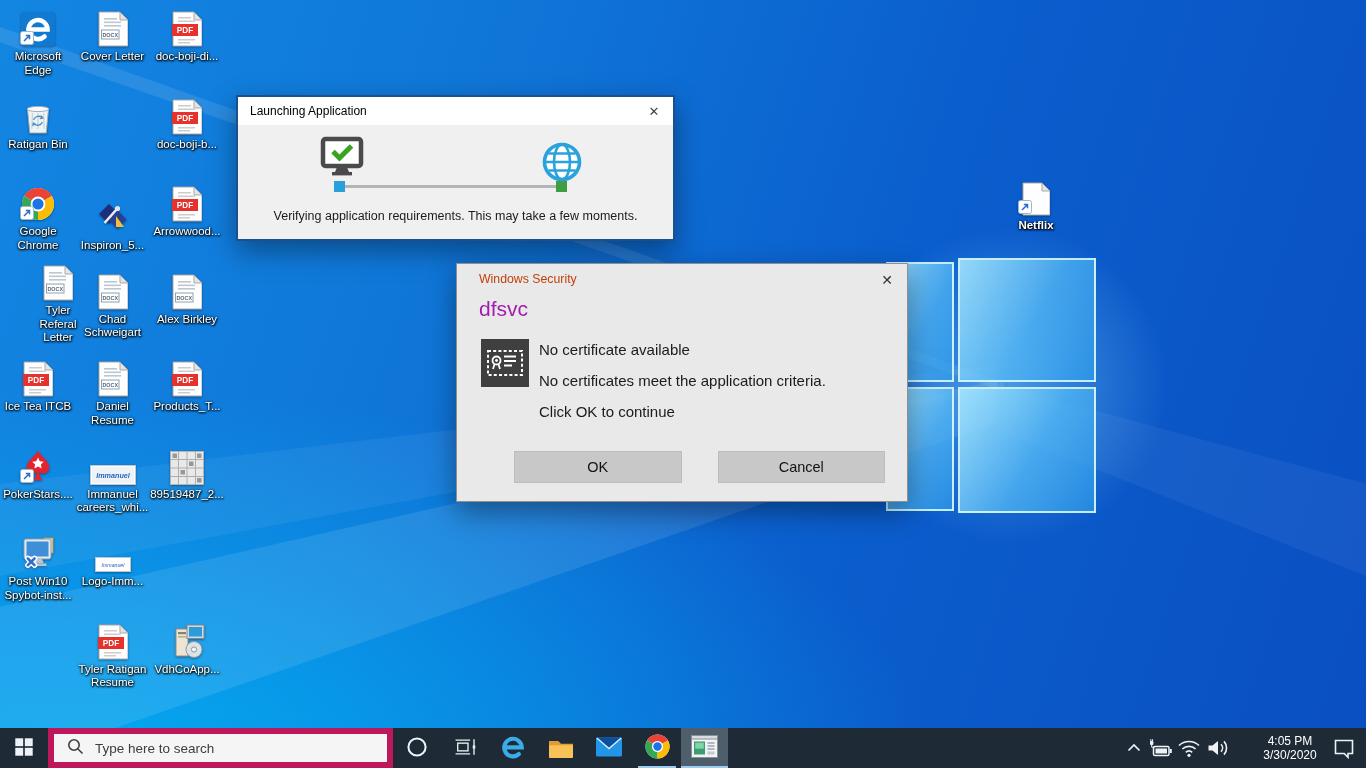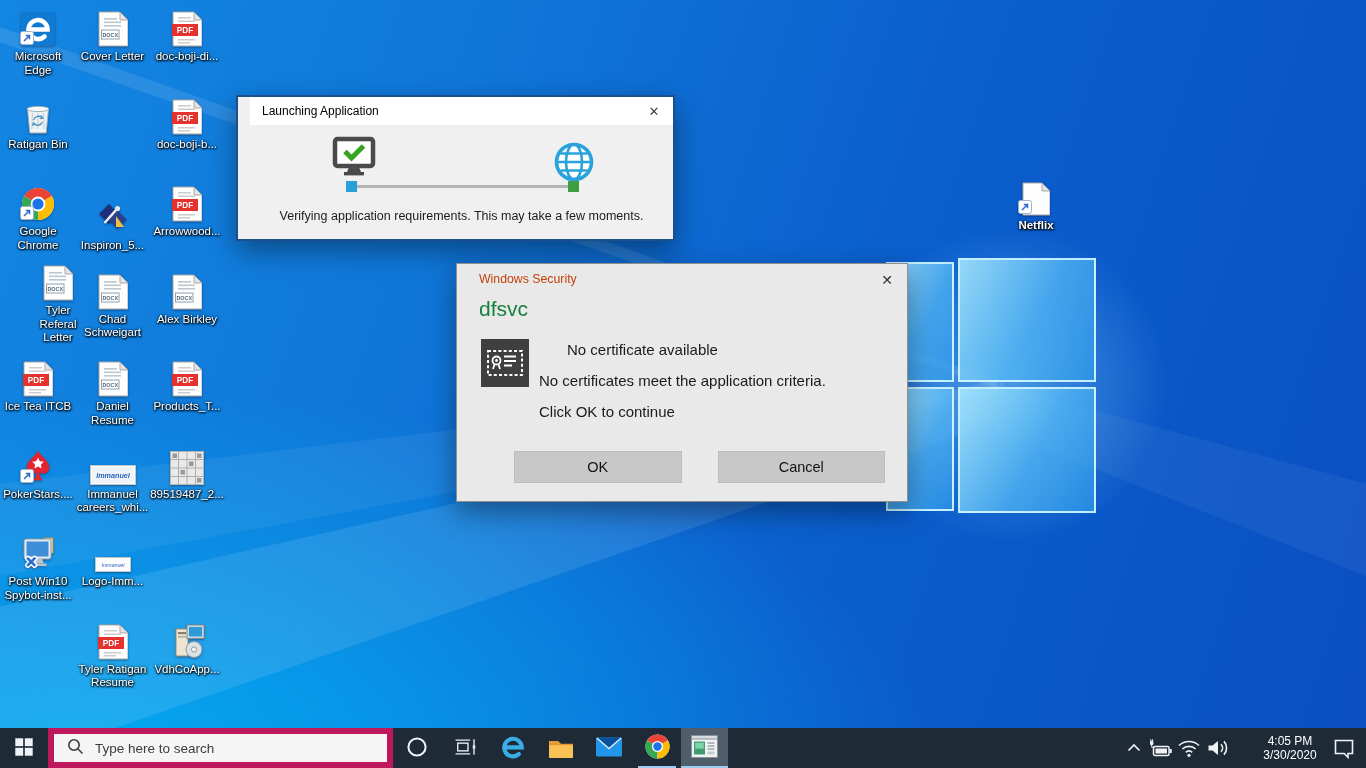--- a/index.html
+++ b/index.html
@@ -30,40 +30,40 @@
   .dicon{position:absolute;width:74px;display:flex;flex-direction:column;align-items:center;cursor:default;}
   .icw{height:40px;display:flex;align-items:flex-end;justify-content:center;position:relative;
     filter:drop-shadow(0 1px 1px rgba(0,10,40,.4));}
   .sc-badge{position:absolute;bottom:-2px;left:50%;margin-left:-18px;}
   .dlabel{margin-top:3px;font-size:11.5px;line-height:13.5px;color:#fff;text-align:center;max-width:80px;
     text-shadow:0 1px 2px rgba(0,0,0,.95),0 0 3px rgba(0,0,0,.85),1px 1px 2px rgba(0,0,0,.8);}
 
   
   .dlg{position:absolute;box-shadow:0 10px 26px rgba(0,0,0,.38);}
   #launching{left:236px;top:95px;width:439px;height:146px;background:#f0f0f0;
-    border:2px solid #1b4f8e;padding-left:12px;}
+    border:2px solid #1b4f8e;}
   #launching .ttl{height:28px;background:#fff;display:flex;align-items:center;padding-left:12px;
     font-size:12px;color:#000;}
   #launching .xbtn{margin-left:auto;width:38px;height:28px;border:none;background:transparent;
     font-size:13px;color:#444;cursor:default;}
   #launching .body{position:relative;width:100%;height:112px;}
   .la-mon{position:absolute;left:82px;top:11px;}
   .la-blue{position:absolute;left:96px;top:56px;width:11px;height:11px;background:#2aa0d8;}
   .la-line{position:absolute;left:107px;top:60px;width:212px;height:3px;background:#b4b4b4;}
   .la-green{position:absolute;left:318px;top:56px;width:11px;height:11px;background:#3f9e3f;}
   .la-globe{position:absolute;left:303px;top:16px;}
   .la-msg{position:absolute;left:0;right:0;top:84px;text-align:center;font-size:12.5px;color:#1b1b1b;}
 
   #security{left:456px;top:263px;width:452px;height:239px;background:#e9e9e9;border:1px solid #8f8f8f;}
   .ws-title{position:absolute;left:22px;top:8px;font-size:12.3px;color:#c2410c;}
   .ws-x{position:absolute;right:8px;top:5px;width:24px;height:22px;border:none;background:transparent;
     font-size:14px;color:#333;cursor:default;}
-  .ws-app{position:absolute;left:22px;top:33px;font-size:21px;color:#15803d;}
+  .ws-app{position:absolute;left:22px;top:33px;font-size:21px;color:#a21caf;}
   .ws-icon{position:absolute;left:24px;top:75px;}
-  .ws-l1{position:absolute;left:82px;top:77px;font-size:15px;color:#1b1b1b;margin-left:28px;}
+  .ws-l1{position:absolute;left:82px;top:77px;font-size:15px;color:#1b1b1b;}
   .ws-l2{position:absolute;left:82px;top:108px;font-size:15px;color:#1b1b1b;}
   .ws-l3{position:absolute;left:82px;top:139px;font-size:15px;color:#1b1b1b;}
   .ws-btns{position:absolute;left:24px;right:22px;top:187px;height:32px;display:flex;gap:3px;}
   .ws-btns button{flex:1 1 0;background:#c8c8c8;border:1px solid #bdbdbd;font-size:14.5px;color:#121212;
     font-family:inherit;cursor:default;margin-left:33px;}
 
   
   #taskbar{position:absolute;left:0;bottom:0;width:1366px;height:40px;background:#1e2b37;display:flex;align-items:center;}
   .tb{position:relative;width:48px;height:40px;border:none;background:transparent;display:flex;
     align-items:center;justify-content:center;padding:0;cursor:default;}

